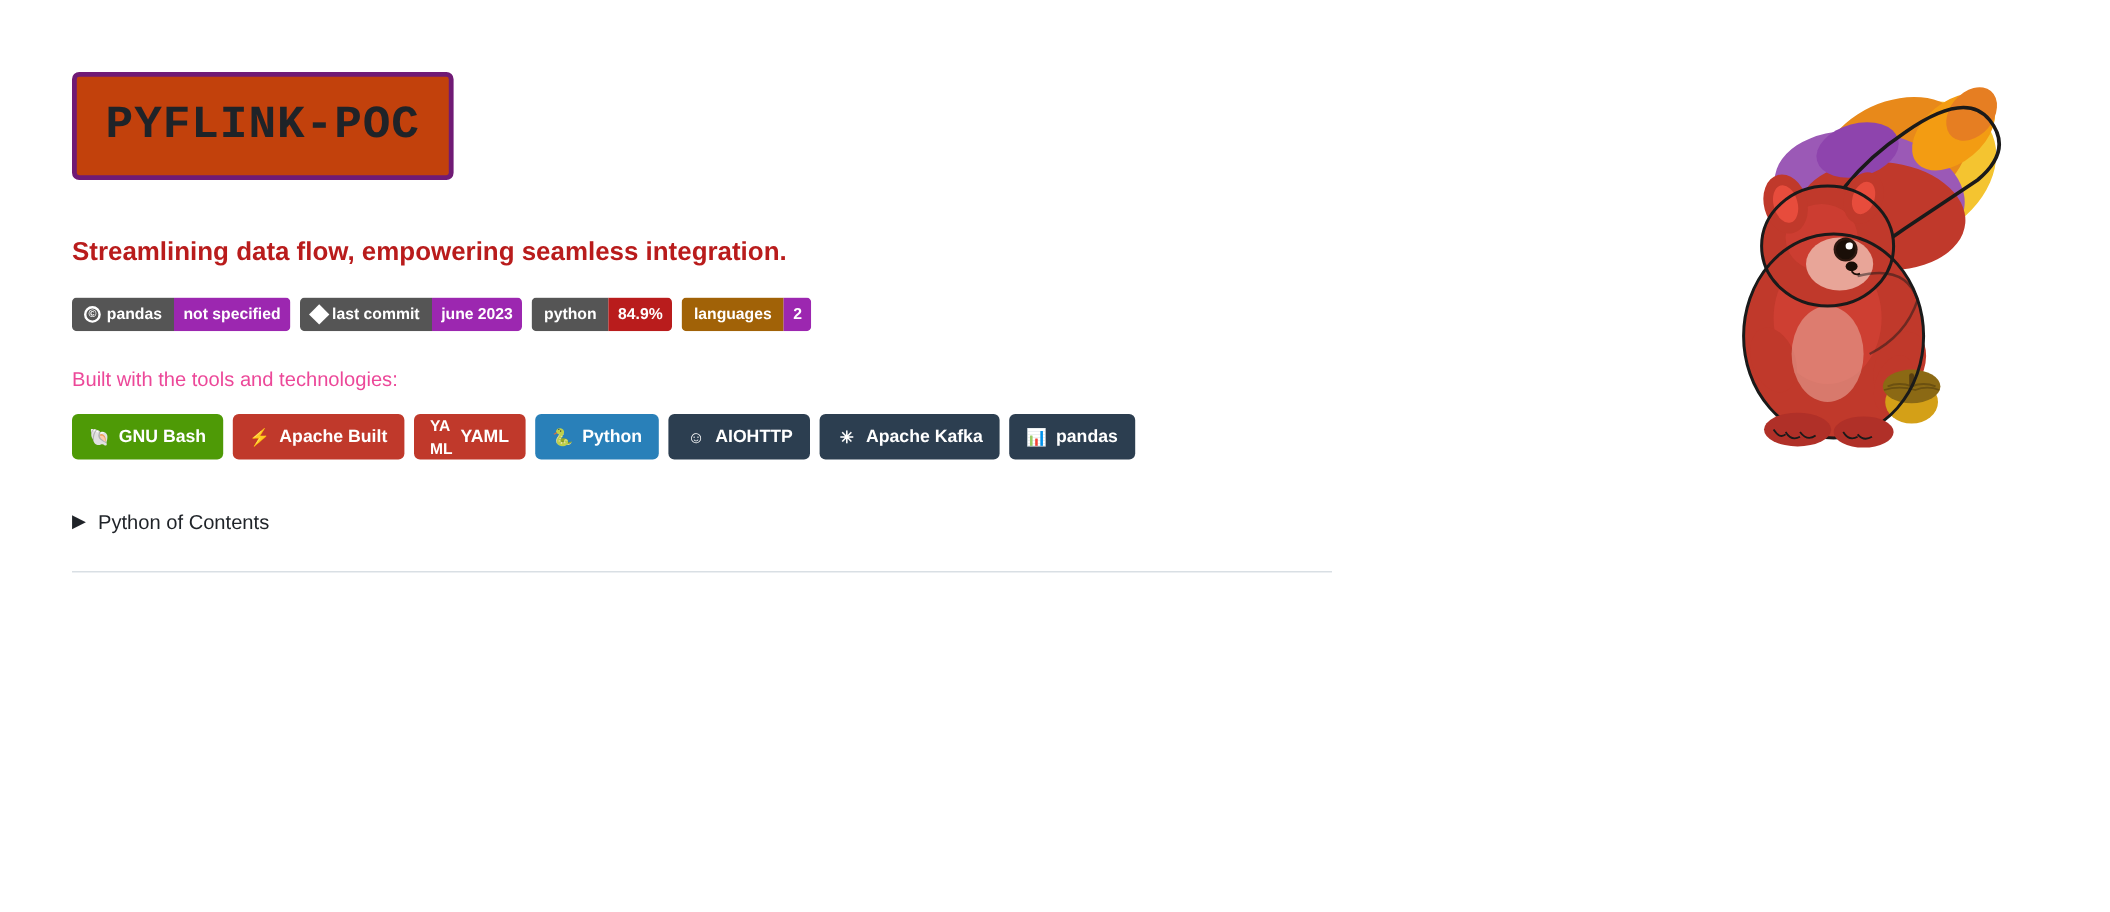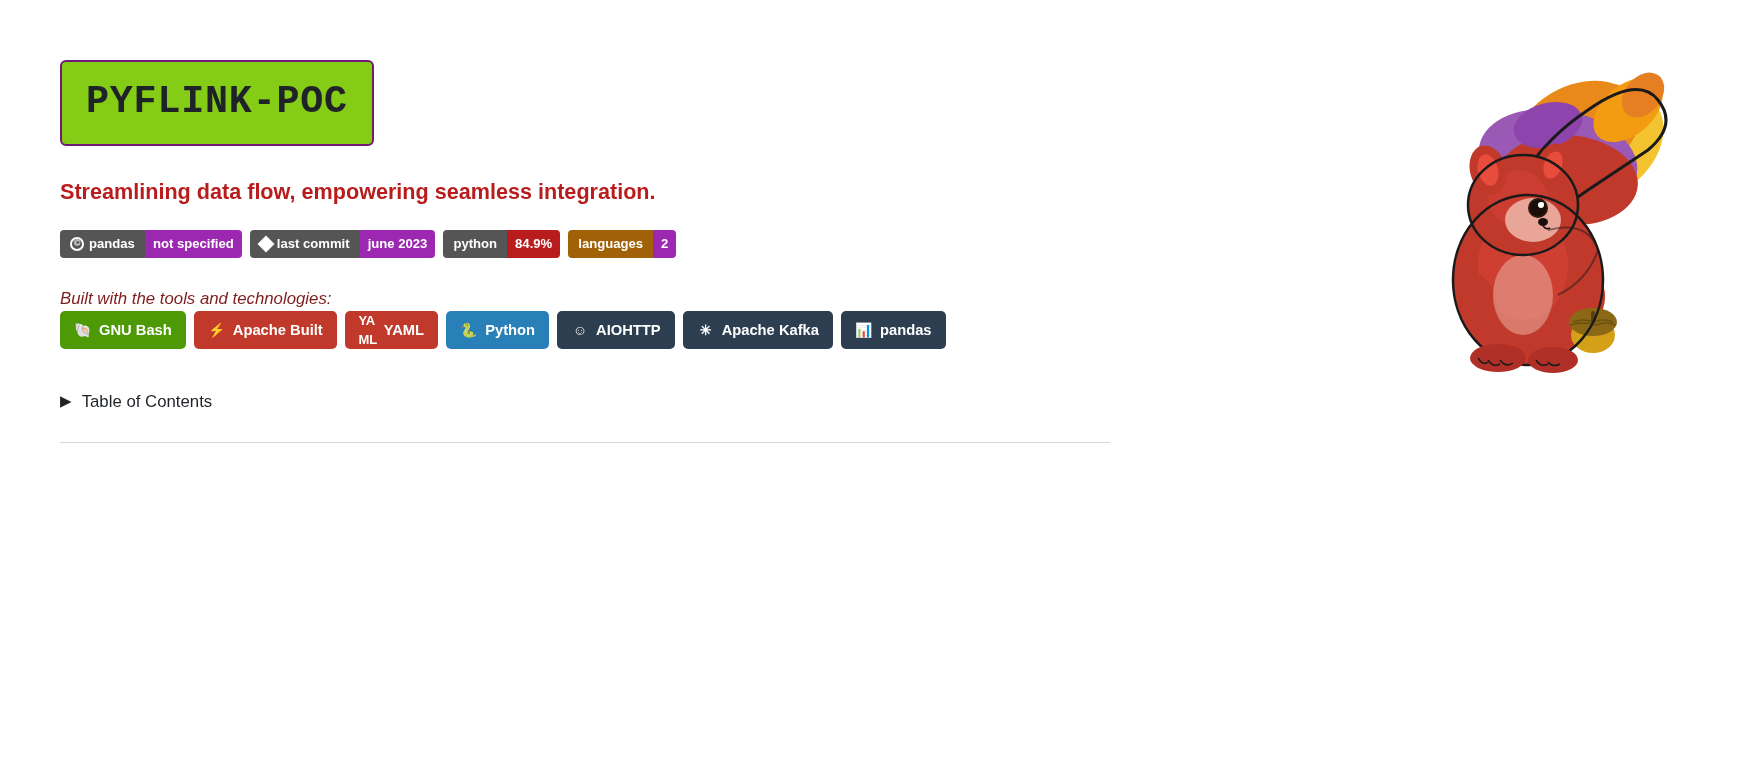--- a/index.html
+++ b/index.html
@@ -18,25 +18,25 @@
       justify-content: space-between;
       min-height: 760px;
     }
     .content-left {
       flex: 1;
       max-width: 1050px;
       padding-top: 20px;
     }
     .repo-title-box {
       display: inline-block;
-      border: 2px solid #701a75;
+      border: 4px solid #701a75;
       border-radius: 6px;
       padding: 12px 24px;
-      margin-bottom: 30px;
-      background: #84cc16;
+      margin-bottom: 44px;
+      background: #c2410c;
     }
     .repo-title {
       font-size: 2.4em;
       font-weight: 900;
       letter-spacing: 0.02em;
       font-family: 'Courier New', Courier, monospace;
       color: #1f2328;
     }
     .tagline {
       font-size: 1.35em;
@@ -78,23 +78,23 @@
       color: #fff;
     }
     .badge-license .badge-right { background: #9c27b0; }
     .badge-commit .badge-right { background: #9c27b0; }
     .badge-python .badge-left { background: #555; }
     .badge-python .badge-right { background: #b91c1c; }
     .badge-languages .badge-left { background: #a16207; }
     .badge-languages .badge-right { background: #9c27b0; }
 
     .tools-label {
-      font-style: italic;
       font-size: 1.05em;
-      color: #7f1d1d;
+      margin-bottom: 16px;
+      color: #ec4899;
     }
     .tech-badges-row {
       display: flex;
       flex-wrap: wrap;
       gap: 8px;
       margin-bottom: 40px;
     }
     .tech-badge {
       display: inline-flex;
       align-items: center;
@@ -252,21 +252,21 @@
       <div class="tech-badge tech-pandas">
         <span class="icon-tech">📊</span>
         <span>pandas</span>
       </div>
     </div>
 
     
     <div class="toc-section">
       <div class="toc-toggle">
         <span class="toc-triangle">▶</span>
-        <span>Table of Contents</span>
+        <span>Python of Contents</span>
       </div>
     </div>
 
     <hr class="divider">
   </div>
 
   <div class="squirrel-container">
     <svg class="squirrel-img" viewBox="0 0 340 340" xmlns="http://www.w3.org/2000/svg">
 
       <ellipse cx="245" cy="95" rx="75" ry="55" fill="#f4c430" transform="rotate(-30 245 95)"></ellipse>

